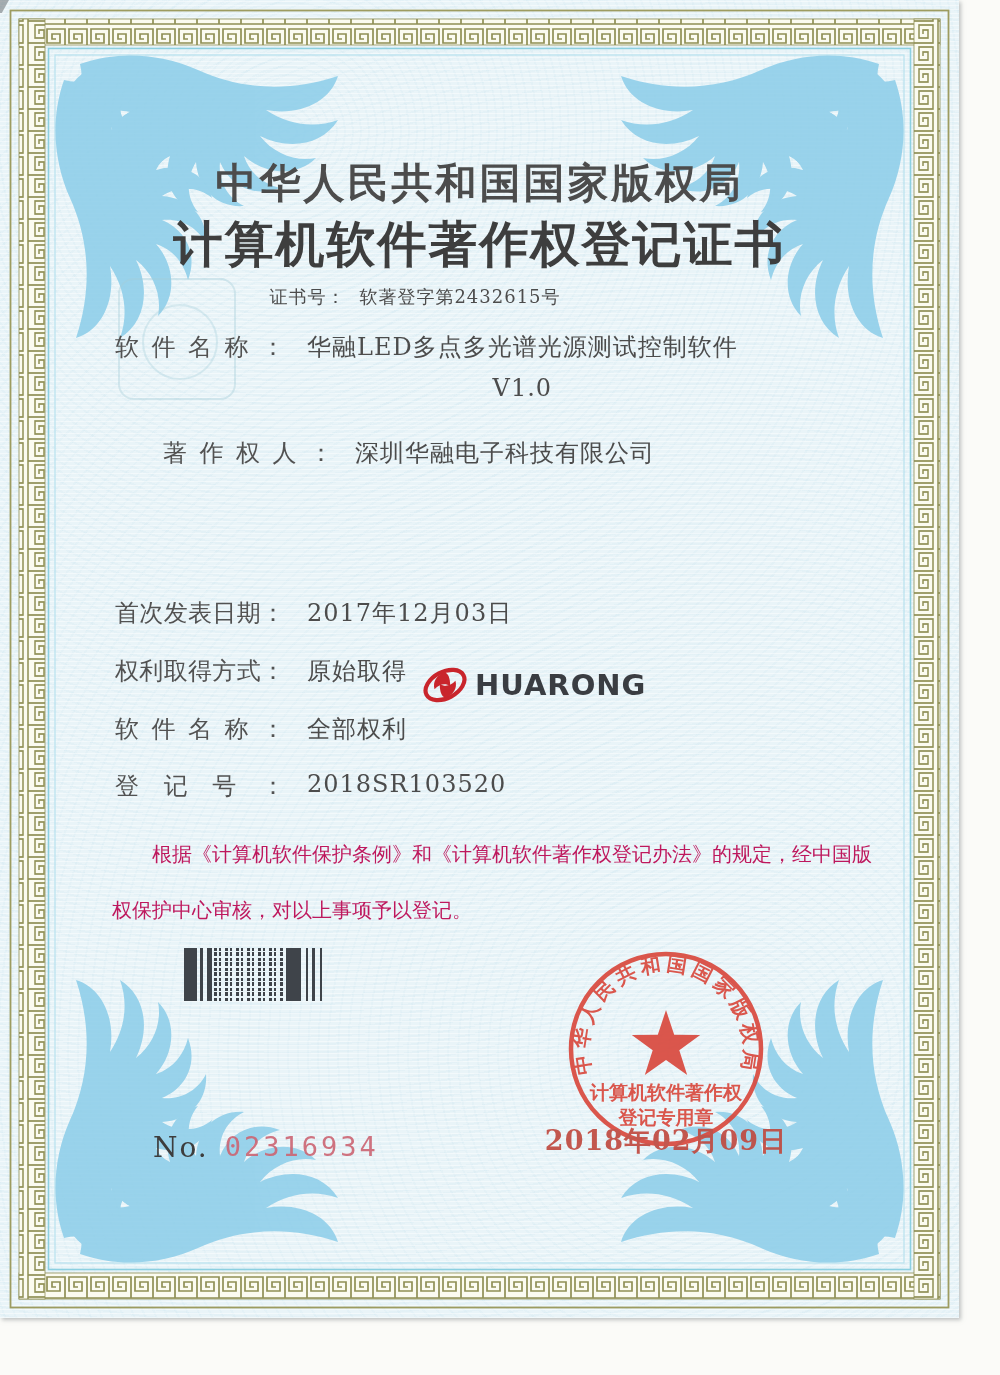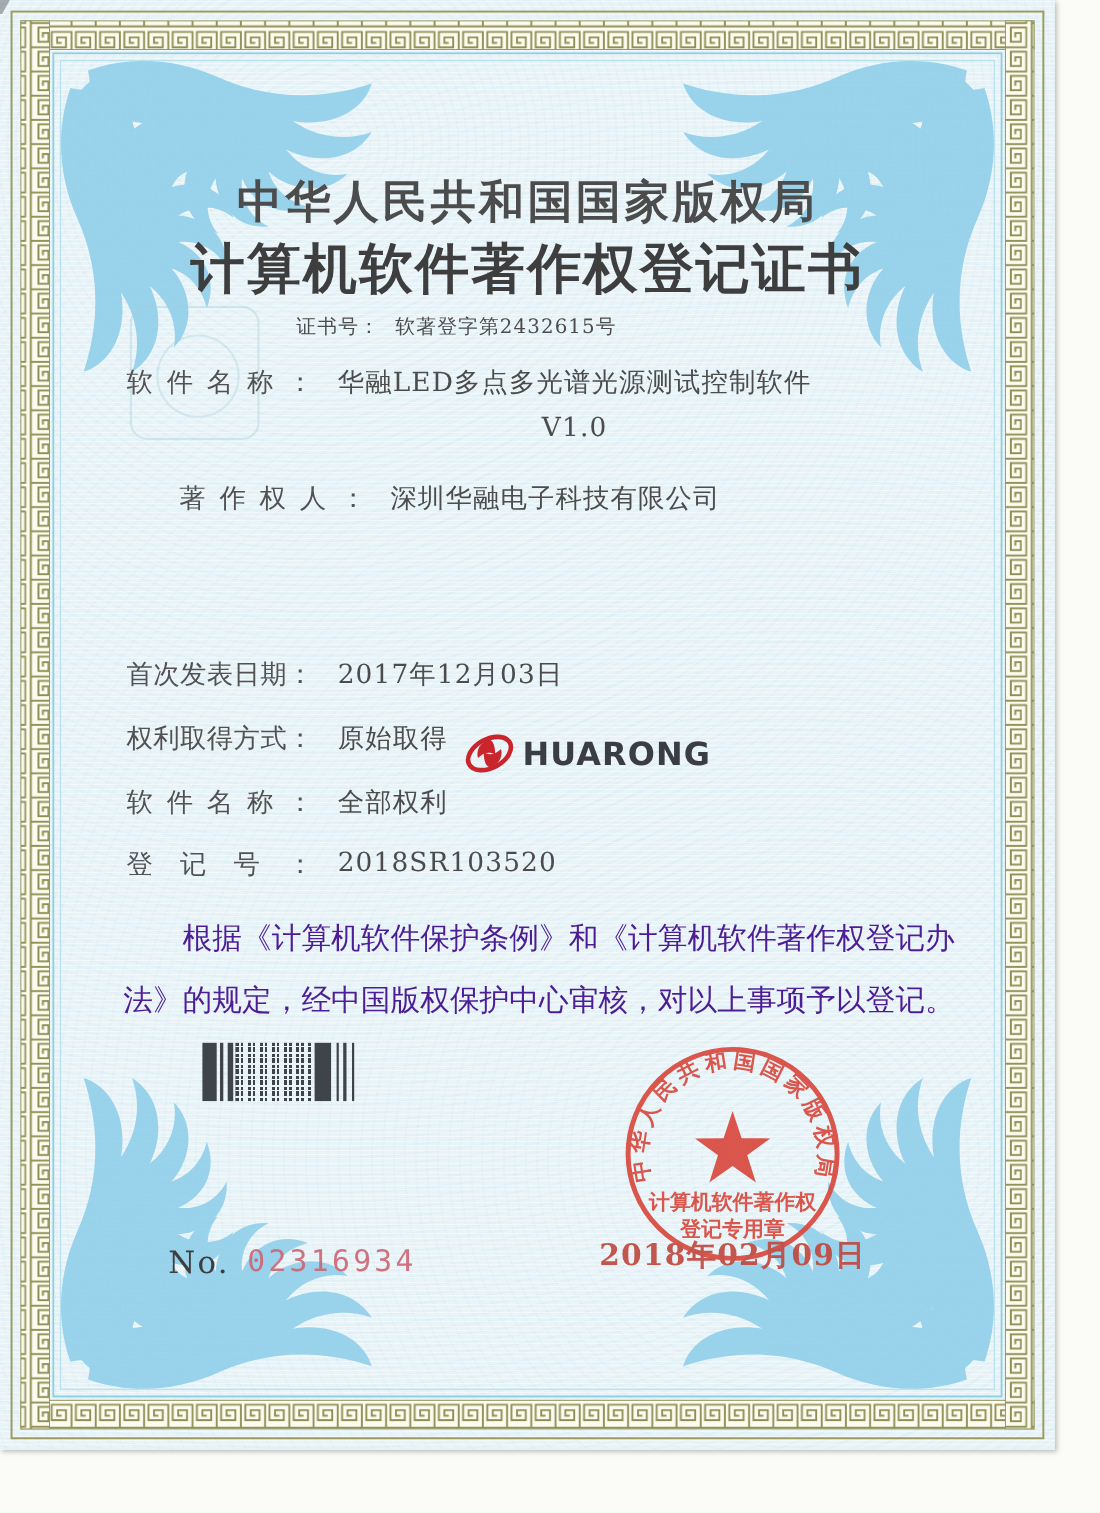--- a/index.html
+++ b/index.html
@@ -61,21 +61,21 @@
          font-size:24px; color:#525252; }
   .row .lbl { width:170px; flex:0 0 170px; text-align:justify; text-align-last:justify; }
   .row .val { margin-left:22px; color:#4c4c4c; letter-spacing:1px;text-align:center; }
   .val2 { display:block; letter-spacing:1px; margin-top:11px; }
   #row0 { top:331px; } #row1 { top:437px;margin-left:48px; } #row2 { top:539px; }
   #row3 { top:597px; } #row4 { top:655px; } #row5 { top:713px; } #row6 { top:770px; }
 
   
   .statement {
     position:absolute; left:112px; top:826px; width:762px;
-    font-size:27px; line-height:56px; color:#4c1d95; text-indent:2em;
+    font-size:20px; line-height:56px; color:#be185d; text-indent:2em;
   }
 
   
   .logo { position:absolute; left:422px; top:662px; display:flex; align-items:center; gap:7px; }
   .logo-text {
     font-family:"DejaVu Sans","Liberation Sans",sans-serif;
     font-size:29px; font-weight:bold; color:#3a3d42; letter-spacing:1px;
   }
 
   

